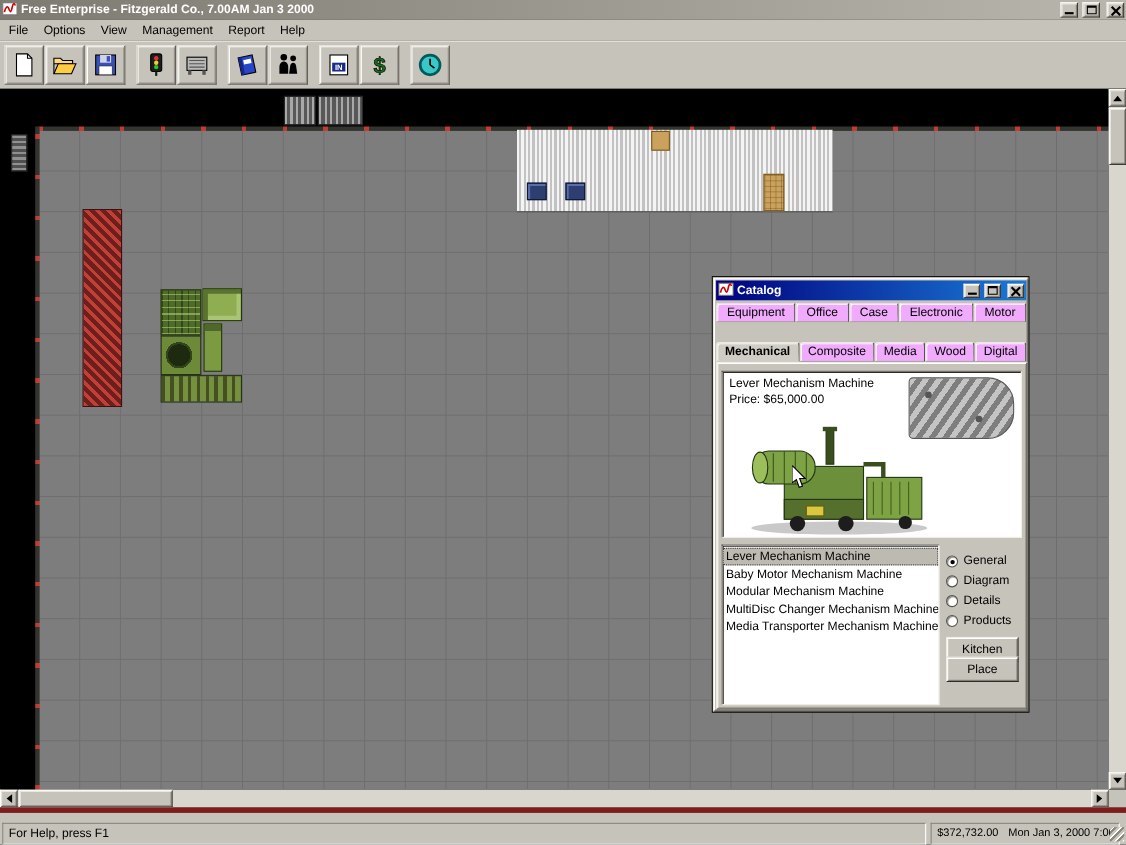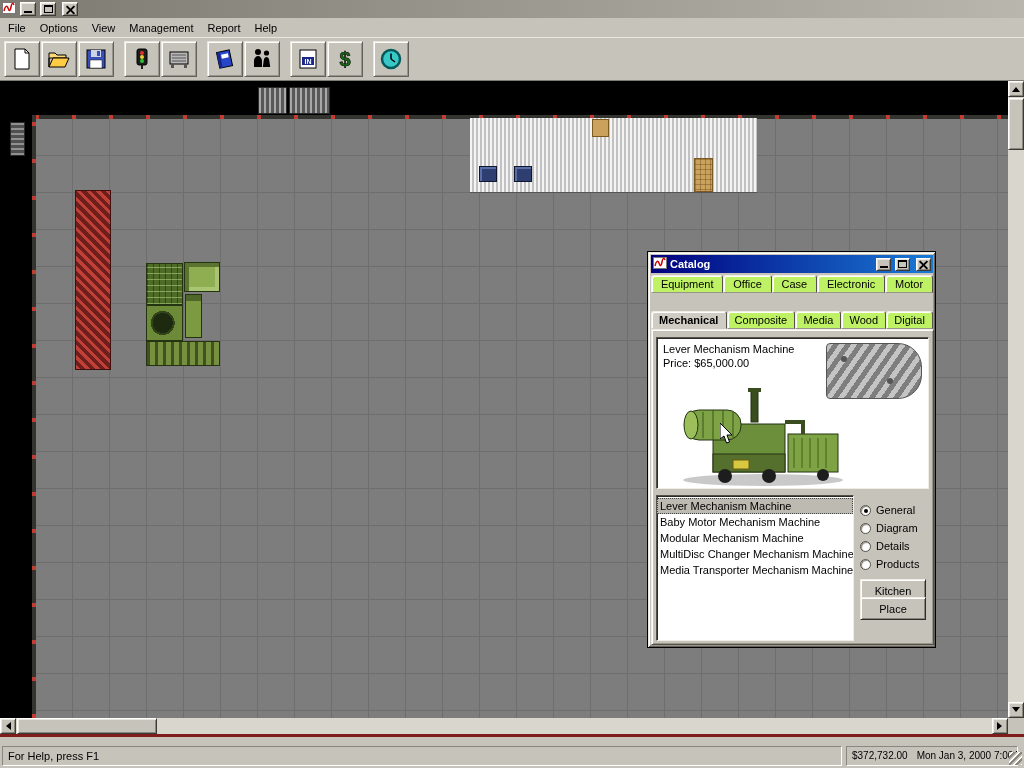--- a/index.html
+++ b/index.html
@@ -93,42 +93,42 @@
     box-shadow:inset 1px 1px 0 #e9e6de, inset -1px -1px 0 #8a877f; }
   .arr { width:0; height:0; border:4px solid transparent; }
   .arr-up { border-bottom:5px solid #000; margin-top:-3px; }
   .arr-down { border-top:5px solid #000; margin-bottom:-3px; }
   .arr-left { border-right:5px solid #000; margin-left:-3px; }
   .arr-right { border-left:5px solid #000; margin-right:-3px; }
   .corner { left:1008px; top:718px; width:16px; height:16px; background:#c6c3bb; }
 
   
   .statusbar { left:0; top:734px; width:1024px; height:34px; background:#c6c3bb;
-    border-top:3px solid #7f1d1d; }
+    border-top:5px solid #7f1d1d; }
   .sp { position:absolute; top:9px; height:20px; line-height:18px; padding:0 5px;
     border:1px solid; border-color:#8a877f #fff #fff #8a877f; white-space:nowrap; overflow:hidden; }
   .sp-help { left:2px; width:840px; }
   .sp-status { left:846px; width:172px; font-size:10px; display:flex; gap:9px; }
   .grip { position:absolute; right:2px; bottom:3px; width:13px; height:13px;
     background:repeating-linear-gradient(135deg,#c6c3bb 0 2px,#fff 2px 3px,#8a877f 3px 5px); }
 
   
   .catalog { left:647px; top:251px; width:289px; height:397px; background:#c6c3bb;
     border:1px solid #000;
     box-shadow:inset 1px 1px 0 #e9e6de, inset -1px -1px 0 #64615a,
                inset 2px 2px 0 #fff, inset -2px -2px 0 #97948c; }
   .dlg-title { left:3px; top:3px; width:282px; height:18px;
     background:linear-gradient(90deg,#00007e,#1a7ad6);
     display:flex; align-items:center; padding:0 2px; gap:3px; }
   .dlg-title .t { color:#fff; font-weight:bold; flex:1; }
   .dlg-btn { width:15px; height:13px; }
   .tabrow { left:3px; width:282px; display:flex; }
   .tr1 { top:23px; } .tr2 { top:41px; } .tr3 { top:59px; }
   .tab { flex:1 1 auto; height:18px; padding:2px 4px 0; text-align:center; white-space:nowrap;
-    background:#bef264; border:1px solid; border-color:#f0ede5 #55524b #97948c #f0ede5;
+    background:#f0abfc; border:1px solid; border-color:#f0ede5 #55524b #97948c #f0ede5;
     border-radius:3px 3px 0 0; box-shadow:inset 1px 1px 0 #fff; }
   .tab.active { background:#cfccc4; border-bottom-color:#cfccc4; font-weight:bold; }
   .tab-panel { left:3px; top:77px; width:283px; height:316px; background:#c6c3bb;
     border:1px solid; border-color:#f0ede5 #55524b #55524b #f0ede5;
     box-shadow:inset 1px 1px 0 #fff, inset -1px -1px 0 #97948c; }
   .preview { left:4px; top:7px; width:273px; height:152px; background:#fff;
     border:1px solid; border-color:#55524b #f0ede5 #f0ede5 #55524b;
     box-shadow:inset 1px 1px 0 #2e2b26; overflow:hidden; }
   .pv-name { left:6px; top:5px; } .pv-price { left:6px; top:19px; }
   .gray-machine { right:6px; top:5px; width:96px; height:56px;
@@ -162,20 +162,21 @@
 
 <div class="app">
 
   <div class="titlebar abs">
     <span>
       <svg width="14" height="14">
           <rect x="0.5" y="1.5" width="13" height="11" fill="#fff" stroke="#777"></rect>
           <path d="M2 10c1-5 3-6 4-3s2 4 3-1 2-4 3-2" stroke="#c00" fill="none" stroke-width="1.5"></path>
         </svg>
     </span>
+    <span class="title">Free Enterprise - Fitzgerald Co.,  7.00AM Jan 3 2000</span>
     <span class="winbtn">
         <i class="gl-min"></i>
       </span>
     <span class="winbtn">
         <i class="gl-max"></i>
       </span>
     <span class="winbtn gap">
         <i class="gl-x"></i>
       </span>
   </div>

